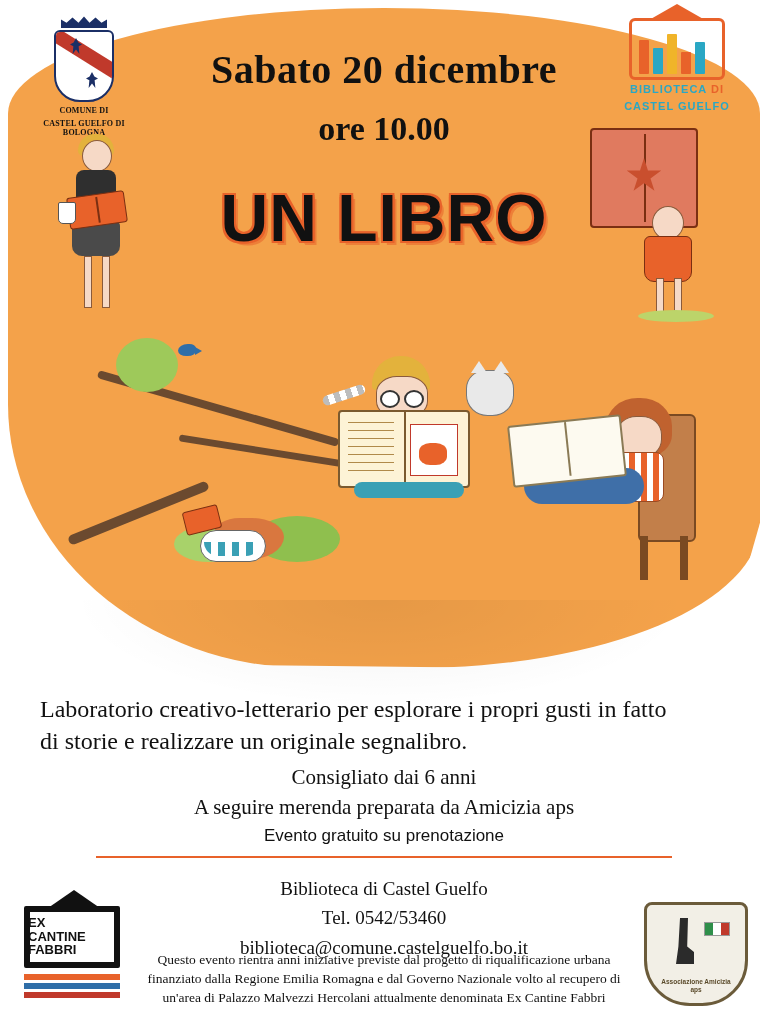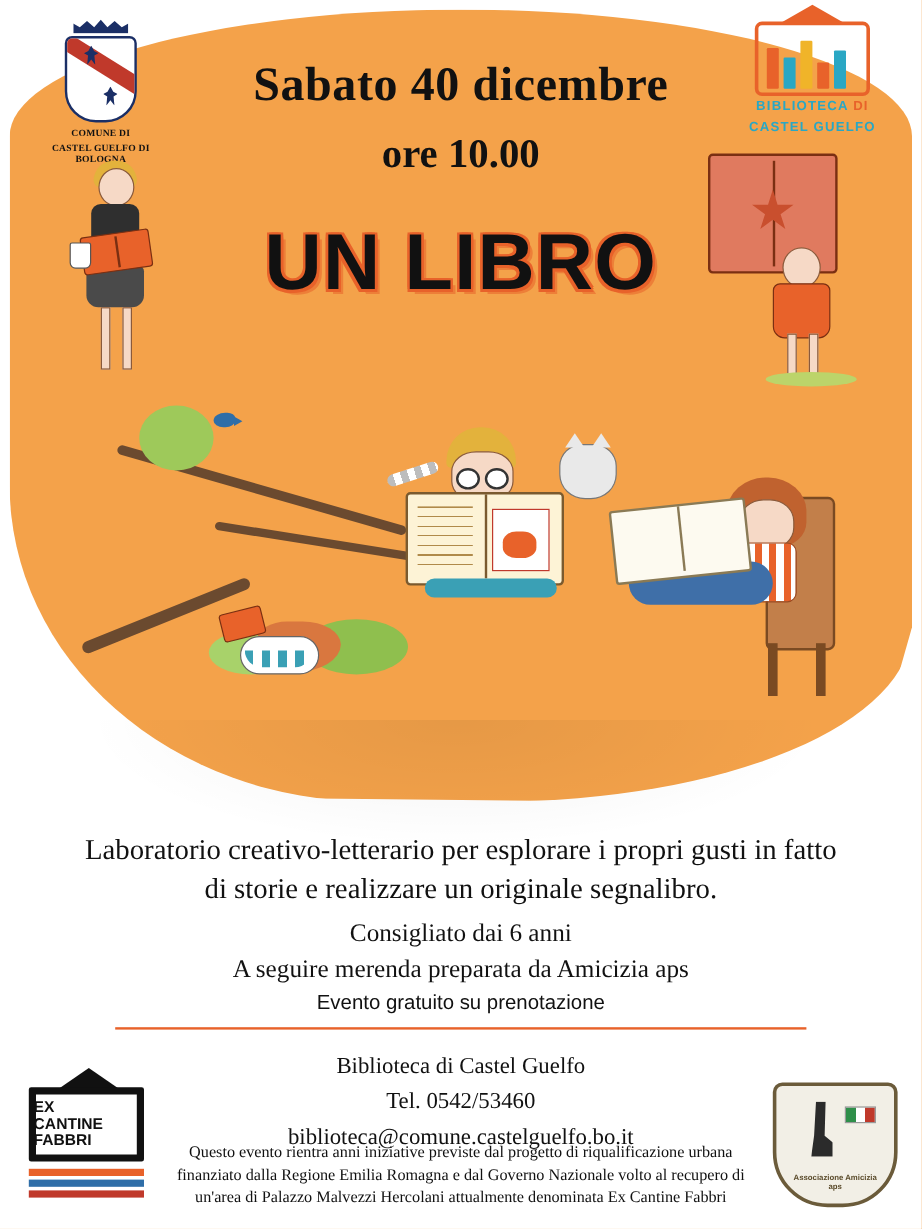--- a/index.html
+++ b/index.html
@@ -184,21 +184,21 @@
   .ill-chair .chairleg.b{right:58px;}
   .ill-chair .hairc{position:absolute;right:34px;top:0;width:66px;height:58px;background:#c0622f;border-radius:48% 48% 36% 36%;}
   .ill-chair .headc{position:absolute;right:44px;top:18px;width:44px;height:40px;background:#f6d9c6;border:1.5px solid #8a5a3b;border-radius:44%;}
   .ill-chair .shirt{position:absolute;right:42px;top:54px;width:58px;height:48px;background:repeating-linear-gradient(90deg,#e8622a 0 6px,#fff 6px 12px);border:1.5px solid #9b4a22;border-radius:8px;}
   .ill-chair .legs{position:absolute;left:28px;top:70px;width:120px;height:36px;background:#3f6fa8;border-radius:18px;}
   .ill-chair .openbook2{position:absolute;left:14px;top:22px;width:110px;height:58px;background:#fdfaf0;border:2px solid #8a7a55;border-radius:3px;transform:rotate(-6deg);}
   .ill-chair .openbook2:before{content:"";position:absolute;left:50%;top:0;width:2px;height:54px;background:#8a7a55;}
 
   
   .desc{
-    position:absolute;left:40px;right:40px;top:694px;text-align:center;
+    position:absolute;left:40px;right:40px;top:694px;
     font-family:"Liberation Serif",serif;font-size:24px;line-height:1.32;color:#111;
   }
   .desc .l2{display:block;}
   .sub{
     position:absolute;left:40px;right:40px;top:762px;text-align:center;
     font-family:"Liberation Serif",serif;font-size:21px;line-height:1.45;color:#111;
   }
   .free{
     position:absolute;left:40px;right:40px;top:826px;text-align:center;
     font-family:"Liberation Sans",sans-serif;font-size:17px;color:#111;
@@ -288,21 +288,21 @@
           <i class="t5"></i>
       </div>
     </div>
     <div class="name">
       <span>BIBLIOTECA</span>
       <span class="o">DI</span>
     </div>
     <div class="name">CASTEL GUELFO</div>
   </div>
 
-  <div class="date">Sabato 40 dicembre</div>
+  <div class="date">Sabato 20 dicembre</div>
   <div class="time">ore 10.00</div>
   <div class="title">
     <div>UN LIBRO</div>
   </div>
 
   <div class="ill ill-woman">
     <div class="hair"></div>
       <div class="head"></div>
       <div class="body"></div>
     <div class="skirt"></div>

